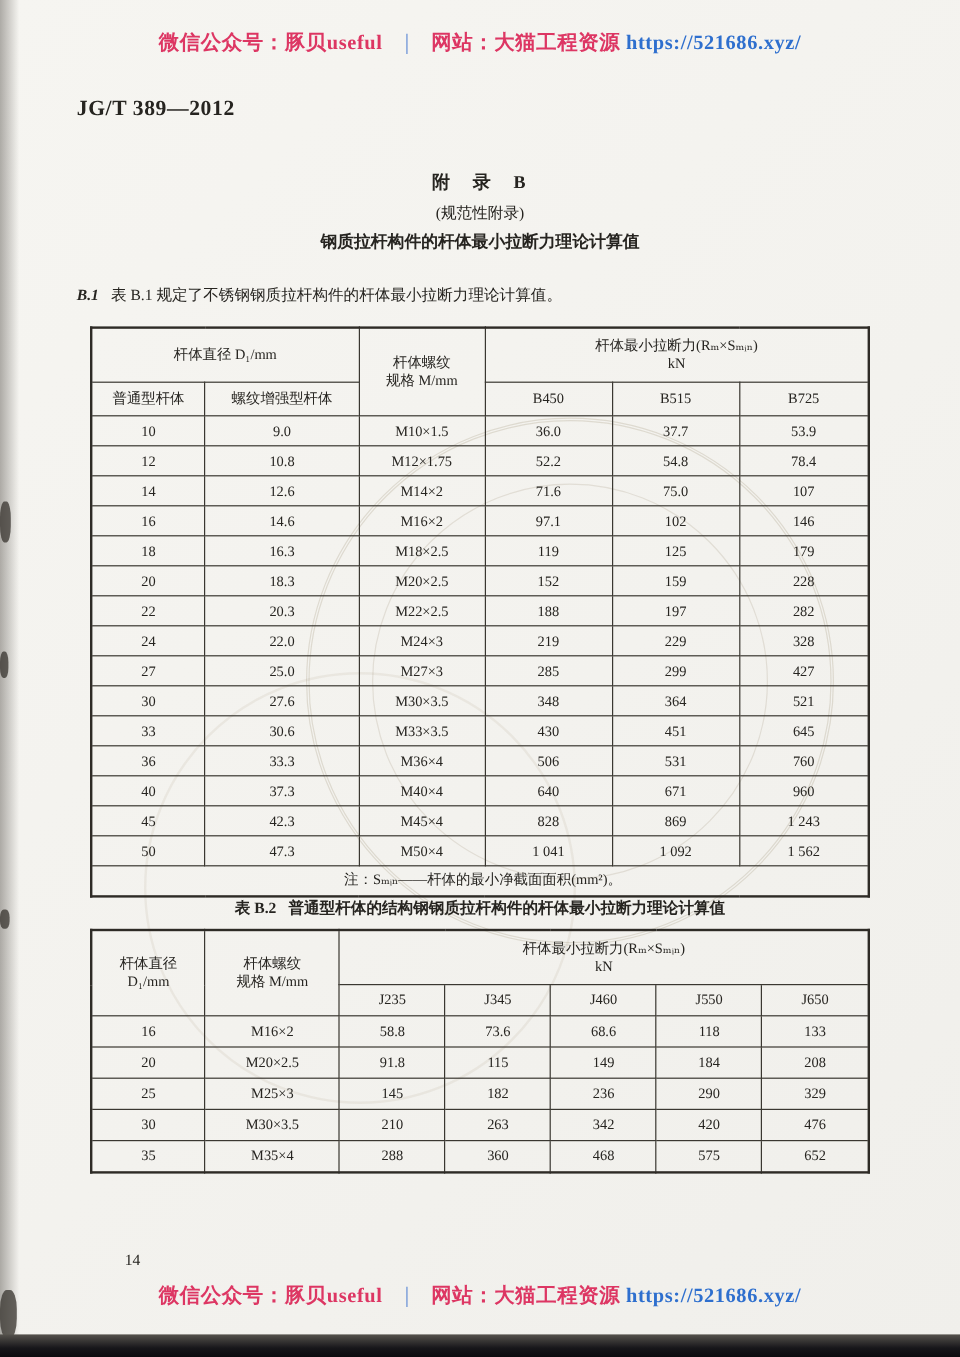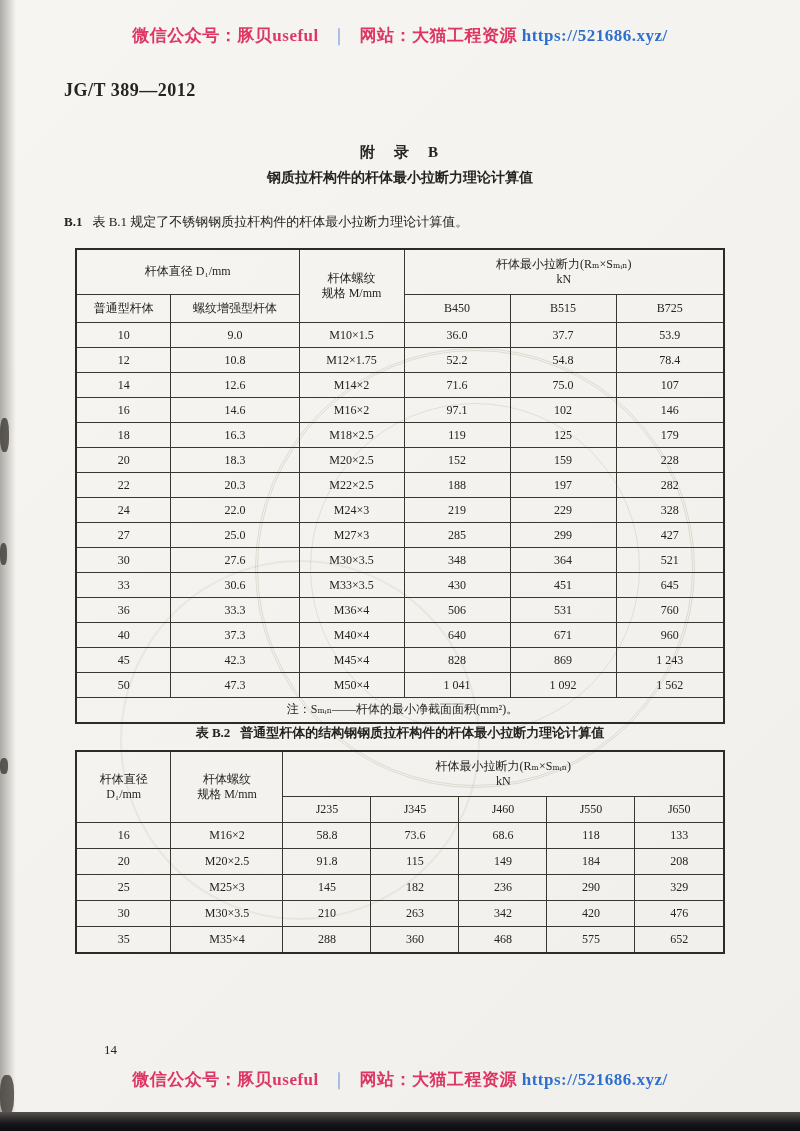--- a/index.html
+++ b/index.html
@@ -62,21 +62,21 @@
   .doc-code {
     font-size:18px; font-weight:bold; letter-spacing:.5px;
     margin-bottom:42px;
   }
   .title-block { text-align:center; }
   .appendix-title { font-size:15px; font-weight:bold; margin-bottom:7px; letter-spacing:2px; }
   .appendix-subtitle { font-size:13px; margin-bottom:6px; }
   .appendix-heading { font-size:14px; font-weight:bold; margin-bottom:26px; }
 
   .para { font-size:13px; line-height:1.45; margin-bottom:16px; }
-  .para .plabel { font-weight:bold; margin-right:10px; }
+  .para .plabel { font-weight:bold; margin-right:10px;font-style:italic; }
 
   .tbl-caption { text-align:center; font-size:13px; font-weight:bold; margin-bottom:8px; }
   .tbl-caption .clabel { margin-right:10px; }
 
   table {
     border-collapse:collapse; table-layout:fixed;
     width:648px; margin:0 auto;
     font-size:12px;
     background:transparent;
     border:2px solid #2e2b26;
@@ -124,20 +124,21 @@
     <span class="wm-red">网站：大猫工程资源</span>
     <span class="wm-blue">https://521686.xyz/</span>
   </div>
 
   <div class="content">
 
     <div class="doc-code">JG/T 389—2012</div>
 
     <div class="title-block">
       <div class="appendix-title">附　录　B</div>
+      <div class="appendix-subtitle">(规范性附录)</div>
       <div class="appendix-heading">钢质拉杆构件的杆体最小拉断力理论计算值</div>
     </div>
 
     <div class="para">
       <span class="plabel">B.1</span><span>表 B.1 规定了不锈钢钢质拉杆构件的杆体最小拉断力理论计算值。</span>
     </div>
 
 
     <table class="t1">
       <colgroup>

